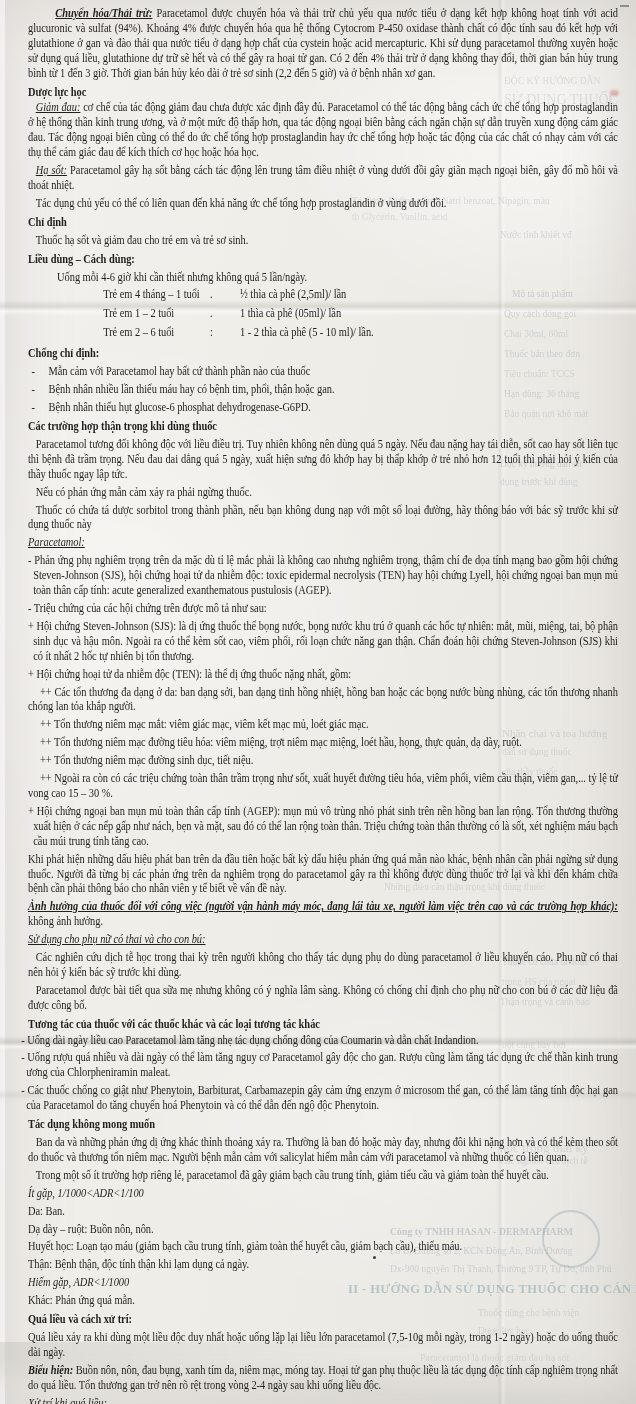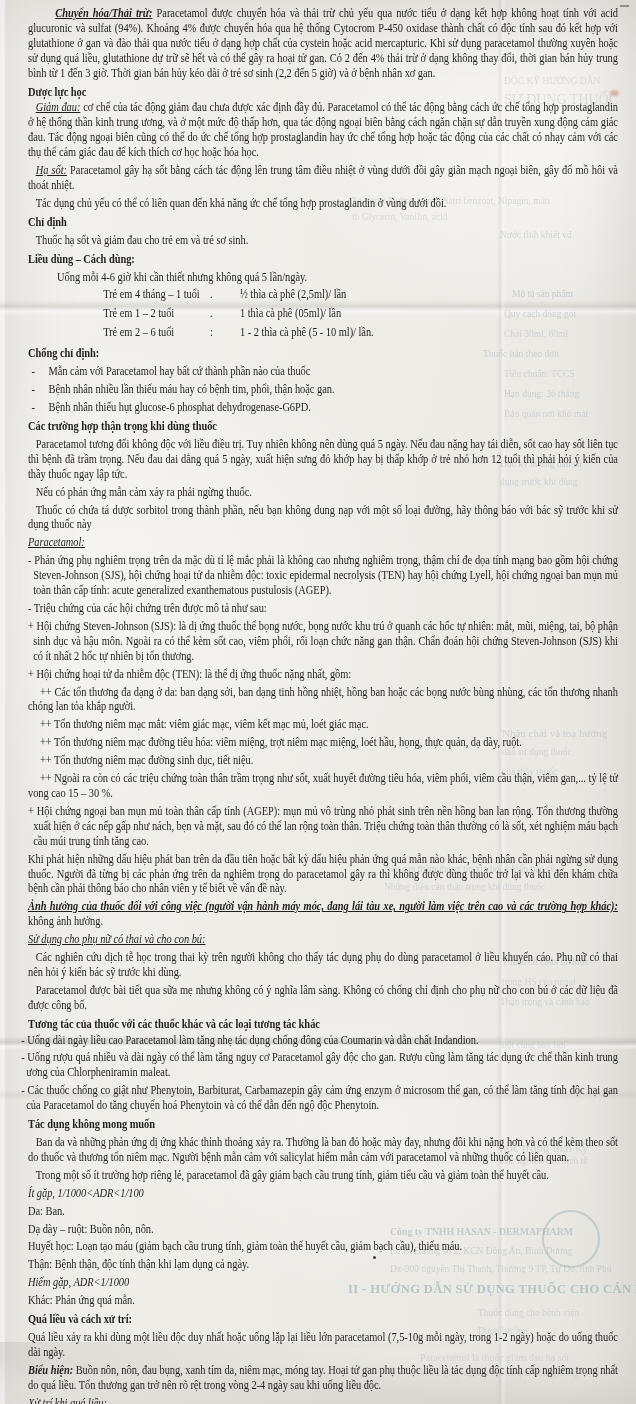--- a/index.html
+++ b/index.html
@@ -79,21 +79,21 @@
     <div class="stamp"></div>
     <div class="ghost-banner">II - HƯỚNG DẪN SỬ DỤNG THUỐC CHO CÁN BỘ Y TẾ</div>
   <div class="ghost-line" style="left: 504px; top: 76px; font-size: 9.5px; opacity: 0.26;">ĐỘC KỸ HƯỚNG DẪN</div>
       <div class="ghost-line" style="left: 504px; top: 92px; font-size: 14px; opacity: 0.24;">SỬ DỤNG THUỐC</div>
       <div class="ghost-line" style="left: 352px; top: 196px; font-size: 9.5px; opacity: 0.28;">Tá dược: Đường trắng, Natri benzoat, Nipagin, màu</div>
       <div class="ghost-line" style="left: 352px; top: 212px; font-size: 9.5px; opacity: 0.26;">tb Glycerin, Vanilin, acid</div>
       <div class="ghost-line" style="left: 500px; top: 230px; font-size: 9.5px; opacity: 0.3;">Nước tinh khiết vđ</div>
       <div class="ghost-line" style="left: 512px; top: 289px; font-size: 9.5px; opacity: 0.38;">Mô tả sản phẩm</div>
       <div class="ghost-line" style="left: 504px; top: 309px; font-size: 9.5px; opacity: 0.34;">Quy cách đóng gói</div>
       <div class="ghost-line" style="left: 504px; top: 329px; font-size: 9.5px; opacity: 0.3;">Chai 30ml, 60ml</div>
-      <div class="ghost-line" style="left: 483px; top: 349px; font-size: 9.5px; opacity: 0.34;">Thuốc bán theo đơn</div>
+      <div class="ghost-line" style="left: 504px; top: 349px; font-size: 9.5px; opacity: 0.34;">Thuốc bán theo đơn</div>
       <div class="ghost-line" style="left: 504px; top: 369px; font-size: 9.5px; opacity: 0.3;">Tiêu chuẩn: TCCS</div>
       <div class="ghost-line" style="left: 504px; top: 389px; font-size: 9.5px; opacity: 0.34;">Hạn dùng: 36 tháng</div>
       <div class="ghost-line" style="left: 504px; top: 409px; font-size: 9.5px; opacity: 0.3;">Bảo quản nơi khô mát</div>
       <div class="ghost-line" style="left: 500px; top: 459px; font-size: 9.5px; opacity: 0.34;">Đọc kỹ hướng dẫn sử</div>
       <div class="ghost-line" style="left: 500px; top: 477px; font-size: 9.5px; opacity: 0.3;">dụng trước khi dùng</div>
       <div class="ghost-line" style="left: 552px; top: 557px; font-size: 9.5px; opacity: 0.28;">SĐK: VD-</div>
       <div class="ghost-line" style="left: 502px; top: 727px; font-size: 11px; opacity: 0.32;">Nhãn chai và toa hướng</div>
       <div class="ghost-line" style="left: 502px; top: 747px; font-size: 9.5px; opacity: 0.28;">dẫn sử dụng thuốc</div>
       <div class="ghost-line" style="left: 502px; top: 767px; font-size: 9.5px; opacity: 0.28;">của thầy thuốc</div>
       <div class="ghost-line" style="left: 384px; top: 864px; font-size: 9.5px; opacity: 0.32;">Nếu cần thêm thông tin xin hỏi ý kiến bác sỹ</div>

